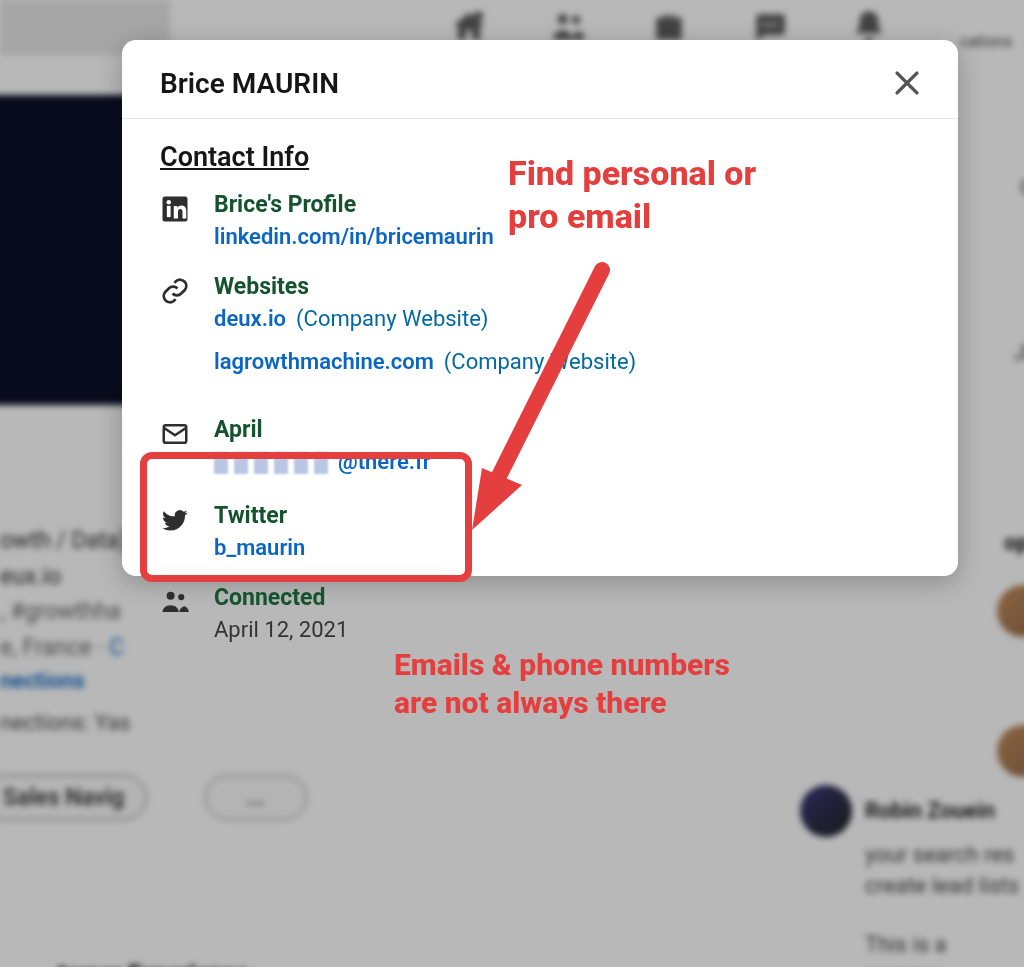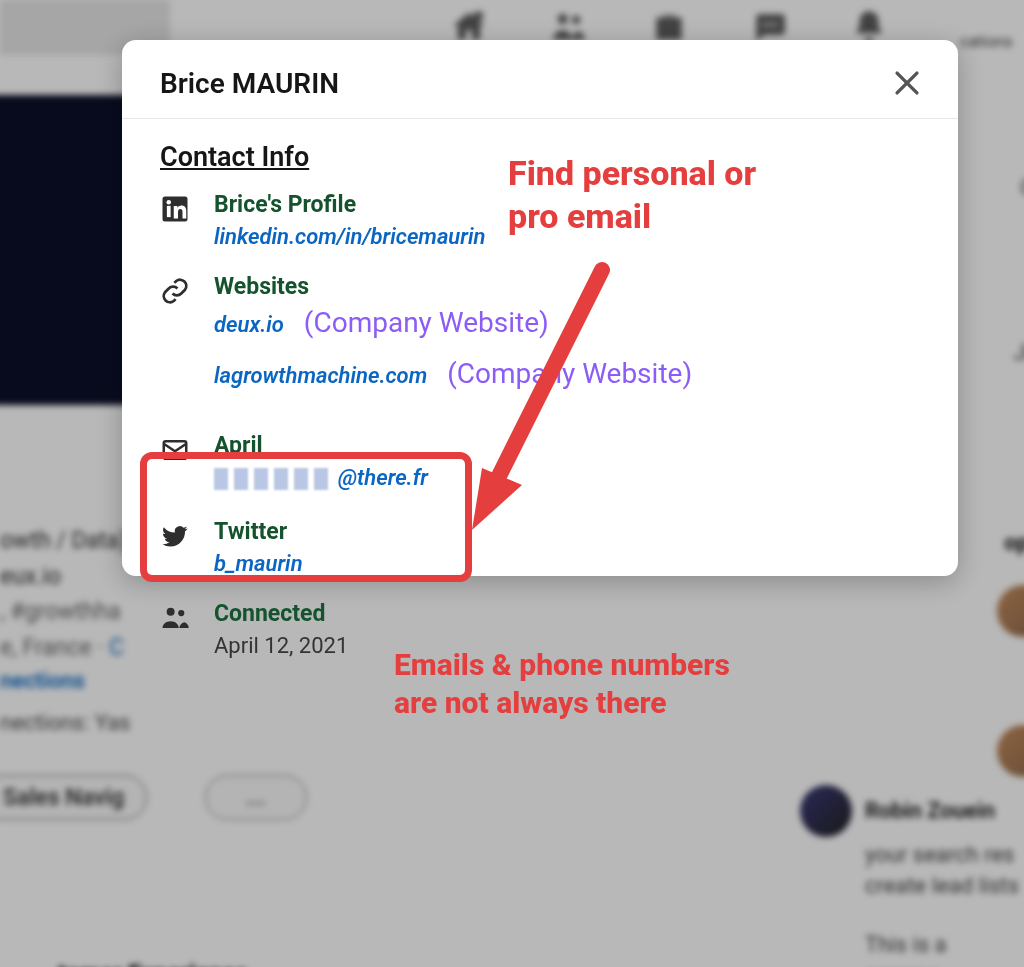--- a/index.html
+++ b/index.html
@@ -36,22 +36,22 @@
   .modal{position:absolute;left:122px;top:40px;width:836px;height:536px;background:#fff;border-radius:14px;box-shadow:0 6px 28px rgba(0,0,0,.25);}
   .modal .head{display:flex;align-items:center;justify-content:space-between;padding:26px 34px 18px 38px;border-bottom:1px solid #e6e6e6;}
   .modal .head h2{margin:0;font-size:28px;font-weight:600;color:#161616;}
   .modal .close{width:34px;height:34px;color:#555;cursor:pointer;}
   .modal .body{padding:22px 38px 10px 38px;}
   .modal .body h3{margin:0 0 18px 0;font-size:27px;font-weight:600;color:#161616;text-decoration:underline;}
   .section{display:flex;align-items:flex-start;gap:24px;margin-bottom:24px;}
   .section .icon{flex:0 0 30px;width:30px;height:30px;margin-top:3px;color:#2e2e2e;}
   .section .content{flex:1;}
   .section .title{font-size:23px;font-weight:700;color:#14532d;margin-bottom:6px;}
-  .section a, .section .link{color:#0a66c2;font-weight:600;font-size:22px;text-decoration:none;font-style:italic;}
-  .section .muted{color:#8b5cf6;font-size:28px;margin-left:16px;}
+  .section a, .section .link{color:#0a66c2;font-weight:600;font-size:22px;text-decoration:none;}
+  .section .muted{color:#0369a1;font-size:22px;margin-left:6px;}
   .section .siterow{margin-bottom:18px;}
   .section .val{font-size:22px;color:#333;}
   .redacted{display:inline-block;vertical-align:middle;}
   .redacted span{display:inline-block;width:14px;height:22px;margin-right:6px;background:#b9c7e4;filter:blur(1px);}
   
   .hl{position:absolute;border:7px solid #e53e3e;border-radius:12px;left:140px;top:452px;width:318px;height:116px;pointer-events:none;}
   
   .ann{position:absolute;color:#e53e3e;font-weight:800;font-size:34px;line-height:1.25;pointer-events:none;}
   .ann1{left:508px;top:152px;}
   .ann2{left:394px;top:646px;font-size:30px;}

